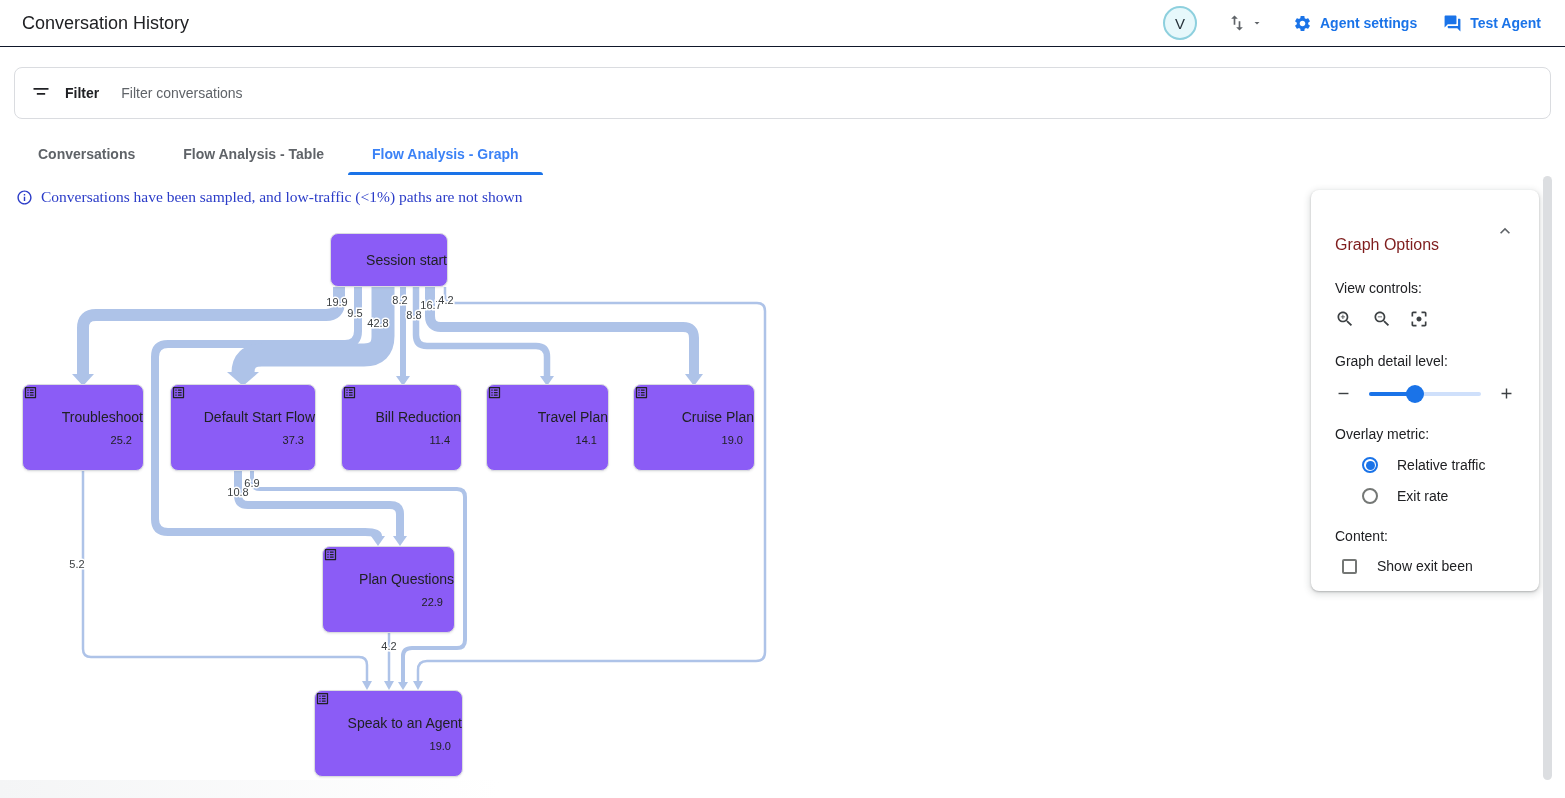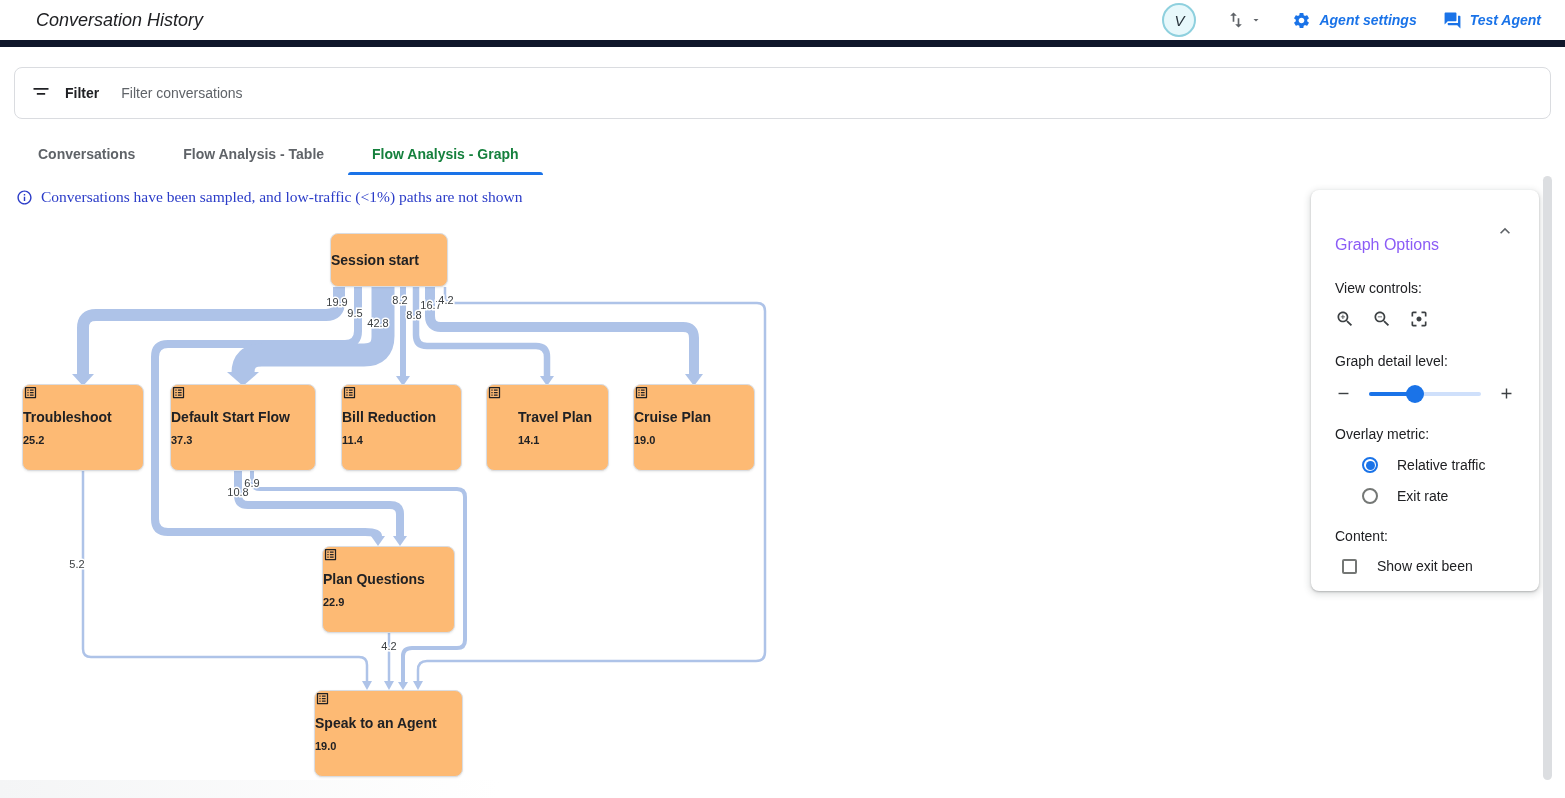--- a/index.html
+++ b/index.html
@@ -1,71 +1,71 @@
 <!DOCTYPE html>
 <html><head>
 <meta charset="utf-8">
 <style>
   * { margin:0; padding:0; box-sizing:border-box; }
   html,body { width:1565px; height:798px; }
   body { position:relative; overflow:hidden; background:#fff;
          font-family:"Liberation Sans", sans-serif; color:#202124; }
 
   
-  .header { height:47px; display:flex; align-items:center; padding:0 24px 0 36px;
-            border-bottom:7px solid #0f172a; background:#fff; position:relative; z-index:5;font-style:italic; }
+  .header { height:47px; display:flex; align-items:center; padding:0 24px 0 22px;
+            border-bottom:1px solid #0f172a; background:#fff; position:relative; z-index:5; }
   .page-title { font-size:18px; font-weight:400; color:#202124; }
   .header-right { margin-left:auto; display:flex; align-items:center; gap:26px; }
   .avatar { width:34px; height:34px; border-radius:50%; background:#e7f8fb;
             border:2px solid #8ed0de; display:flex; align-items:center; justify-content:center;
             font-size:15px; color:#27323a; cursor:pointer; }
   .sort-btn { display:flex; align-items:center; gap:4px; cursor:pointer; padding:4px; }
   .icon { display:inline-flex; }
   .blue-btn { display:flex; align-items:center; gap:8px; color:#1a73e8; font-size:14px;
               font-weight:700; cursor:pointer; }
 
   
   .filter-bar { margin:20px 14px 0 14px; height:52px; border:1px solid #dadce0;
                 border-radius:8px; display:flex; align-items:center; padding:0 16px; gap:14px; }
   .filter-label { font-size:14px; font-weight:700; color:#202124; }
   .filter-placeholder { font-size:14px; color:#5f6368; margin-left:8px; }
 
   
   .tabs { margin:14px 14px 0 14px; display:flex; height:42px; }
   .tab { padding:0 24px; display:flex; align-items:center; font-size:14px; font-weight:700;
          color:#5f6368; cursor:pointer; position:relative;text-align:right; }
-  .tab.active { color:#15803d; }
+  .tab.active { color:#3b82f6; }
   .tab.active::after { content:""; position:absolute; left:0; right:0; bottom:0; height:3px;
                        background:#1a73e8; border-radius:3px 3px 0 0; }
 
   
   .notice { margin:13px 14px 0 16px; display:flex; align-items:center; gap:8px;
             color:#2b3cc8; font-family:"Liberation Serif", serif; font-size:15.5px; }
 
   
   .graph-canvas { position:absolute; left:0; top:0; width:800px; height:798px; z-index:1; }
   .graph-canvas svg { position:absolute; left:0; top:0; }
   .edge { fill:none; stroke:#aec3e8; }
   .edge-arrow { fill:#aec3e8; }
   .edge-label { font-size:11px; fill:#3c4043; paint-order:stroke; stroke:#ffffff;
                 stroke-width:3px; font-family:"Liberation Sans", sans-serif; }
-  .node { position:absolute; background:#fdba74; border:1px solid #dadce0; border-radius:8px;
-          display:flex; flex-direction:column; align-items:flex-start; justify-content:center;
-          gap:9px; box-shadow:0 1px 2px rgba(60,64,67,.10); cursor:pointer;font-weight:bold; }
+  .node { position:absolute; background:#8b5cf6; border:1px solid #dadce0; border-radius:8px;
+          display:flex; flex-direction:column; align-items:flex-end; justify-content:center;
+          gap:9px; box-shadow:0 1px 2px rgba(60,64,67,.10); cursor:pointer; }
   .node-label { font-size:14px; color:#202124; }
   .node-meta { display:flex; align-items:center; gap:11px; }
   .node-value { font-size:11px; color:#202124; }
   .node-meta .icon { cursor:pointer; }
 
   
   .panel { position:absolute; left:1311px; top:190px; width:228px; height:401px;
            background:#fff; border-radius:8px; z-index:4; padding:18px 24px;
            box-shadow:0 1px 2px rgba(60,64,67,.3), 0 2px 6px 2px rgba(60,64,67,.15); }
   .panel-title-row { display:flex; align-items:center; justify-content:space-between; }
-  .panel-title { font-size:16px; color:#8b5cf6;margin-top:28px; }
+  .panel-title { font-size:16px; color:#7f1d1d;margin-top:28px; }
   .collapse-btn { cursor:pointer; display:flex; }
   .section-label { font-size:14px; color:#202124; }
   .view-controls-icons { display:flex; gap:17px; margin-top:13px; }
   .view-controls-icons .icon { cursor:pointer; }
   .slider-row { display:flex; align-items:center; margin-top:16px; }
   .slider-minus,.slider-plus { cursor:pointer; display:flex; }
   .slider-track { position:relative; width:114px; height:4px; background:#cfe0fb;
                   border-radius:2px; margin:0 17px; cursor:pointer; }
   .slider-fill { position:absolute; left:0; top:0; height:4px; width:41%;
                  background:#1a73e8; border-radius:2px; }

